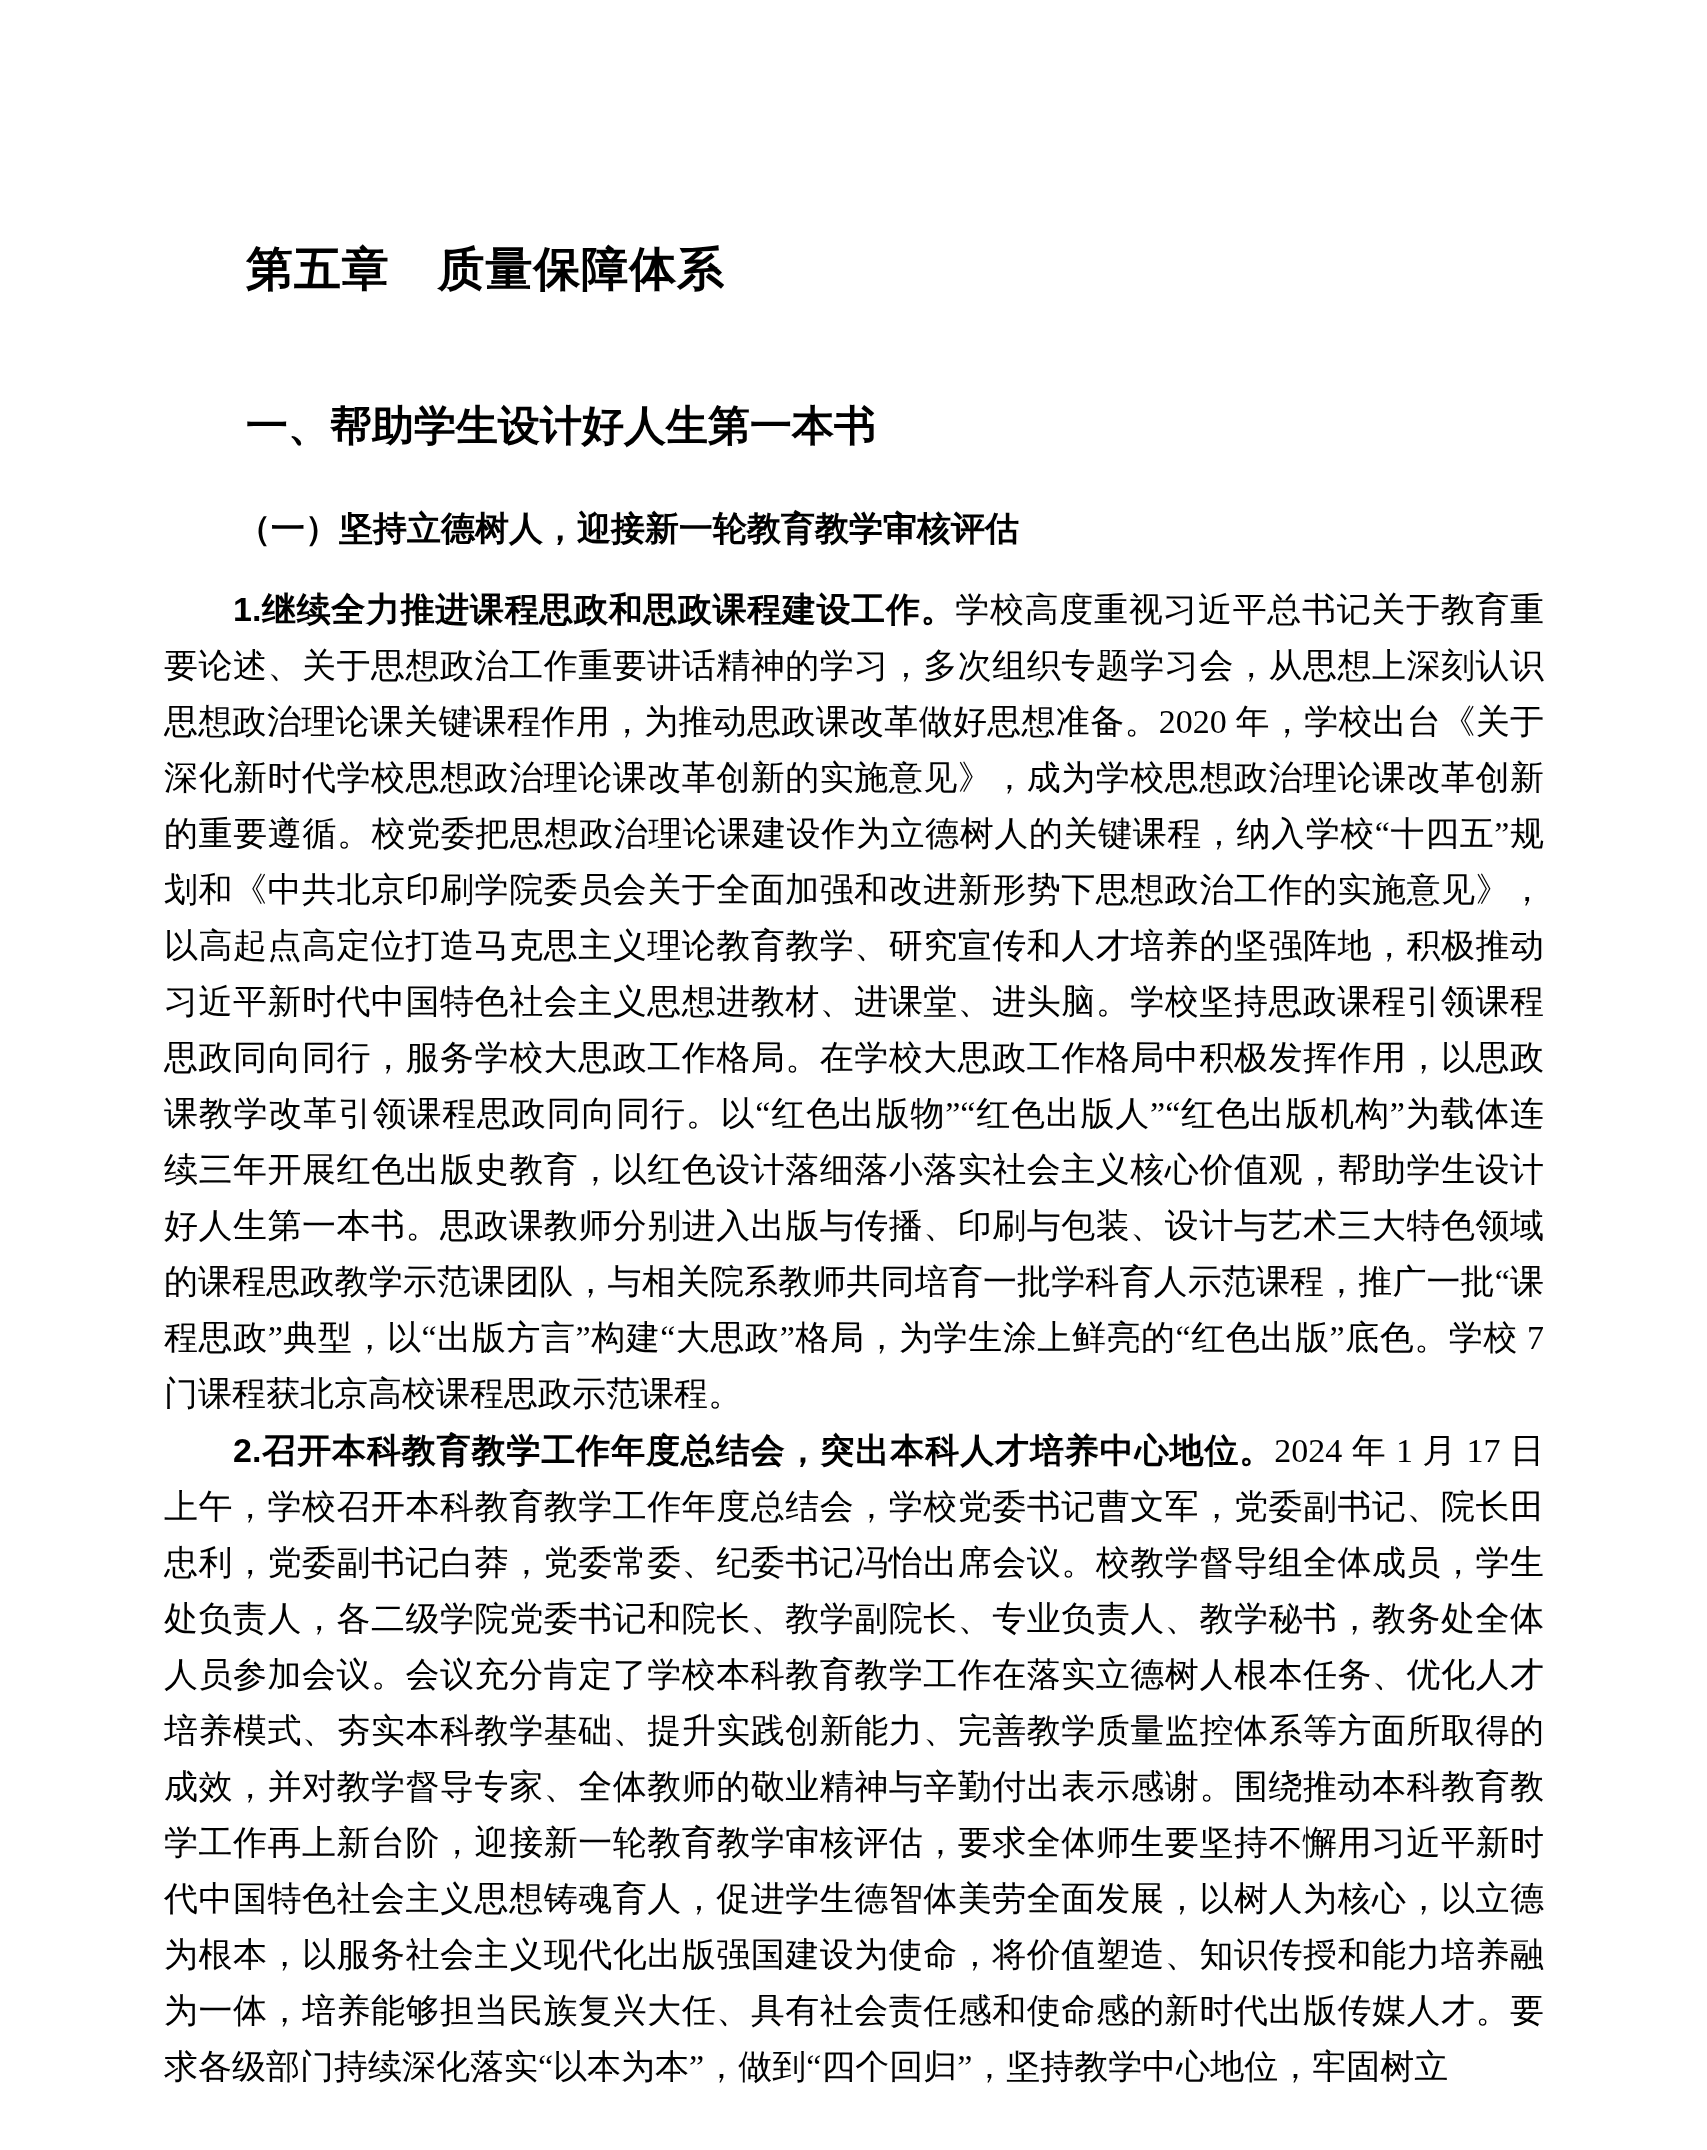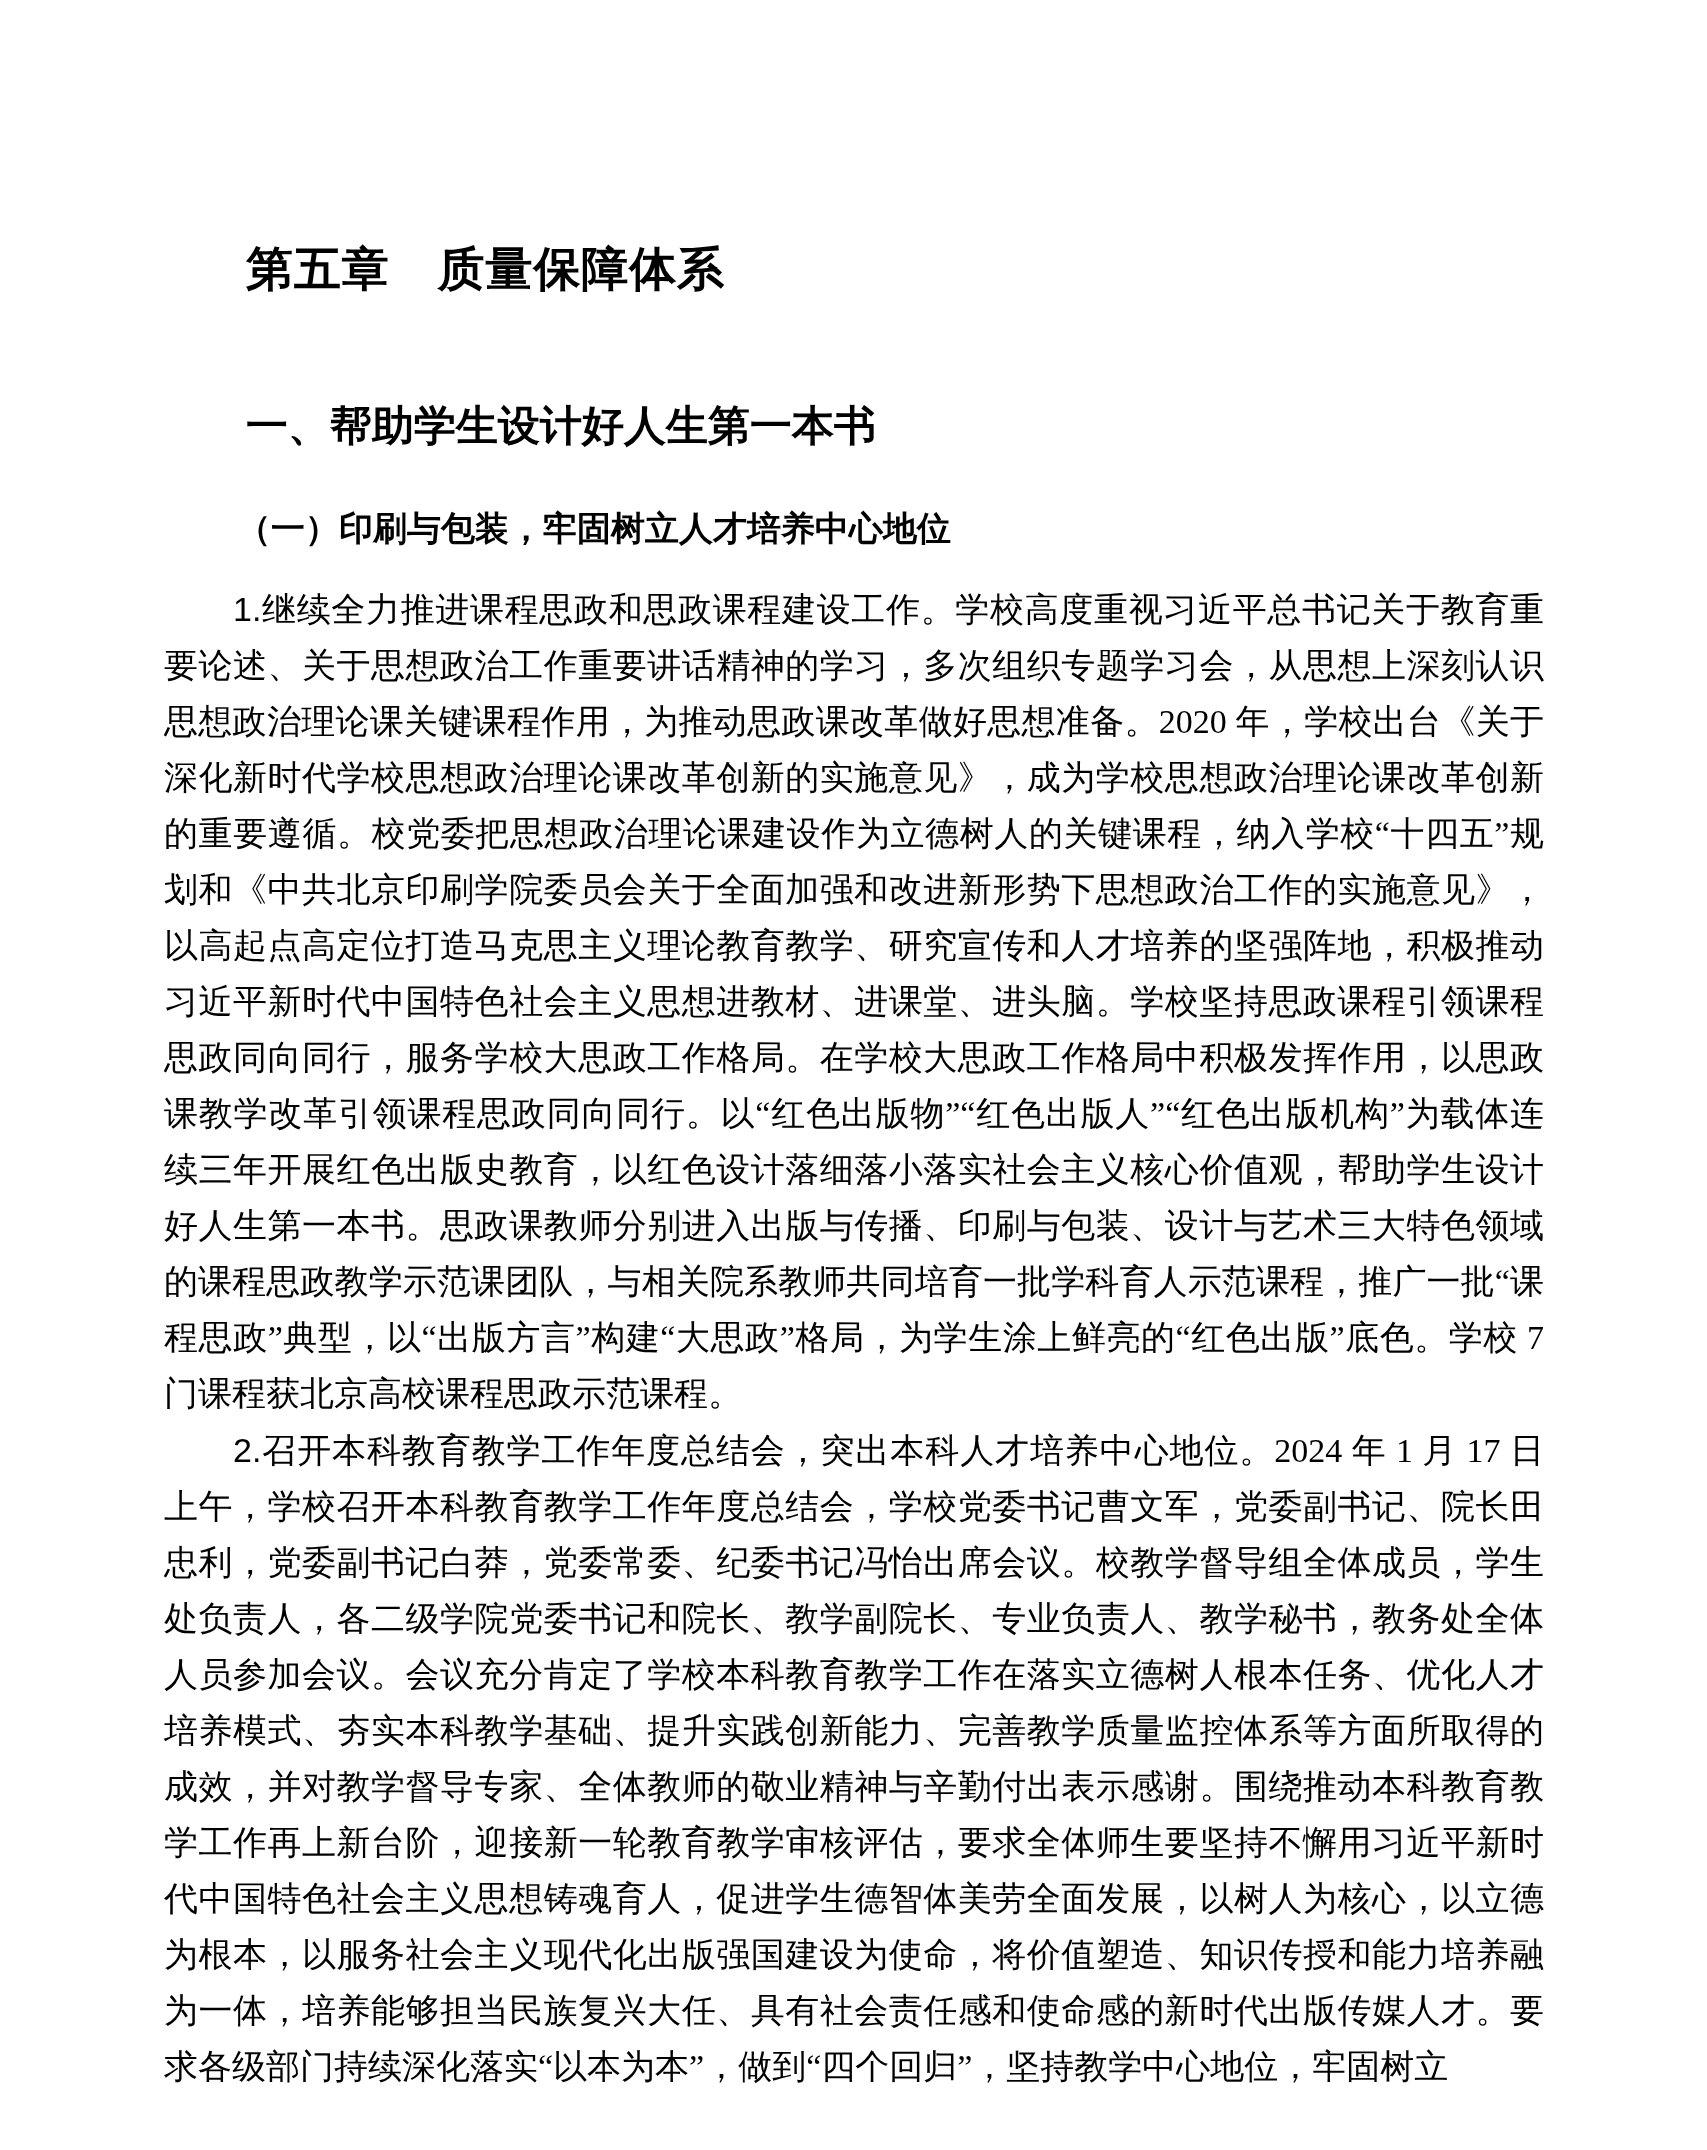--- a/index.html
+++ b/index.html
@@ -47,32 +47,32 @@
     text-align: justify;
     text-align-last: left;
     text-indent: 69px;
     word-break: normal;
   }
   .para + .para {
     margin-top: 0;
   }
   .lead {
     font-family: "Liberation Sans", "DejaVu Sans", sans-serif;
-    font-weight: normal;
+    font-weight: bold;
   }
 </style>
 </head>
 <body>
 
 <div class="page">
 
   <h1 class="chapter">第五章　质量保障体系</h1>
 
   <h2 class="section">一、帮助学生设计好人生第一本书</h2>
 
-  <h3 class="subsection">（一）印刷与包装，牢固树立人才培养中心地位</h3>
+  <h3 class="subsection">（一）坚持立德树人，迎接新一轮教育教学审核评估</h3>
 
   <p class="para"><span class="lead">1.继续全力推进课程思政和思政课程建设工作。</span><span>学校高度重视习近平总书记关于教育重要论述、关于思想政治工作重要讲话精神的学习，多次组织专题学习会，从思想上深刻认识思想政治理论课关键课程作用，为推动思政课改革做好思想准备。2020 年，学校出台《关于深化新时代学校思想政治理论课改革创新的实施意见》，成为学校思想政治理论课改革创新的重要遵循。校党委把思想政治理论课建设作为立德树人的关键课程，纳入学校“十四五”规划和《中共北京印刷学院委员会关于全面加强和改进新形势下思想政治工作的实施意见》，以高起点高定位打造马克思主义理论教育教学、研究宣传和人才培养的坚强阵地，积极推动习近平新时代中国特色社会主义思想进教材、进课堂、进头脑。学校坚持思政课程引领课程思政同向同行，服务学校大思政工作格局。在学校大思政工作格局中积极发挥作用，以思政课教学改革引领课程思政同向同行。以“红色出版物”“红色出版人”“红色出版机构”为载体连续三年开展红色出版史教育，以红色设计落细落小落实社会主义核心价值观，帮助学生设计好人生第一本书。思政课教师分别进入出版与传播、印刷与包装、设计与艺术三大特色领域的课程思政教学示范课团队，与相关院系教师共同培育一批学科育人示范课程，推广一批“课程思政”典型，以“出版方言”构建“大思政”格局，为学生涂上鲜亮的“红色出版”底色。学校 7 门课程获北京高校课程思政示范课程。</span></p>
 
   <p class="para"><span class="lead">2.召开本科教育教学工作年度总结会，突出本科人才培养中心地位。</span><span>2024 年 1 月 17 日上午，学校召开本科教育教学工作年度总结会，学校党委书记曹文军，党委副书记、院长田忠利，党委副书记白莽，党委常委、纪委书记冯怡出席会议。校教学督导组全体成员，学生处负责人，各二级学院党委书记和院长、教学副院长、专业负责人、教学秘书，教务处全体人员参加会议。会议充分肯定了学校本科教育教学工作在落实立德树人根本任务、优化人才培养模式、夯实本科教学基础、提升实践创新能力、完善教学质量监控体系等方面所取得的成效，并对教学督导专家、全体教师的敬业精神与辛勤付出表示感谢。围绕推动本科教育教学工作再上新台阶，迎接新一轮教育教学审核评估，要求全体师生要坚持不懈用习近平新时代中国特色社会主义思想铸魂育人，促进学生德智体美劳全面发展，以树人为核心，以立德为根本，以服务社会主义现代化出版强国建设为使命，将价值塑造、知识传授和能力培养融为一体，培养能够担当民族复兴大任、具有社会责任感和使命感的新时代出版传媒人才。要求各级部门持续深化落实“以本为本”，做到“四个回归”，坚持教学中心地位，牢固树立</span></p>
 
 </div>
 
 
 </body></html>

